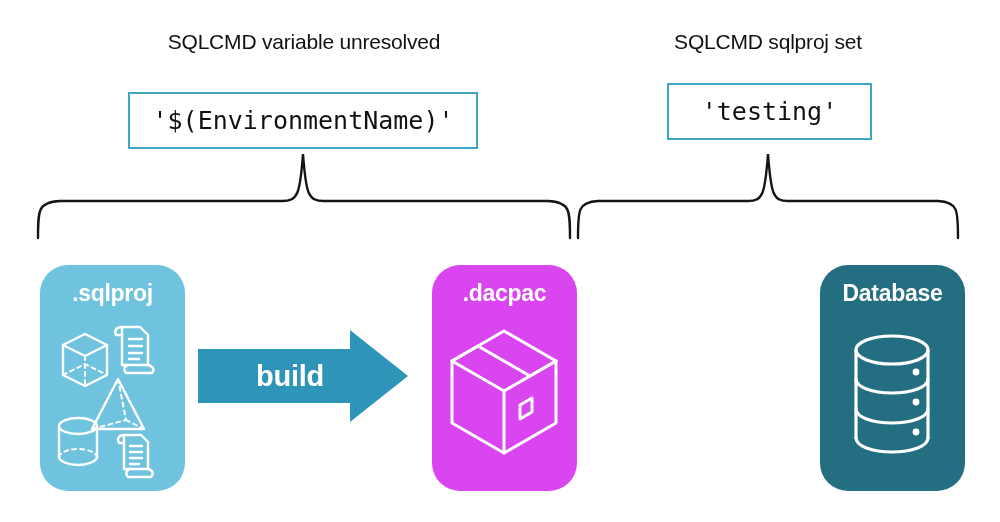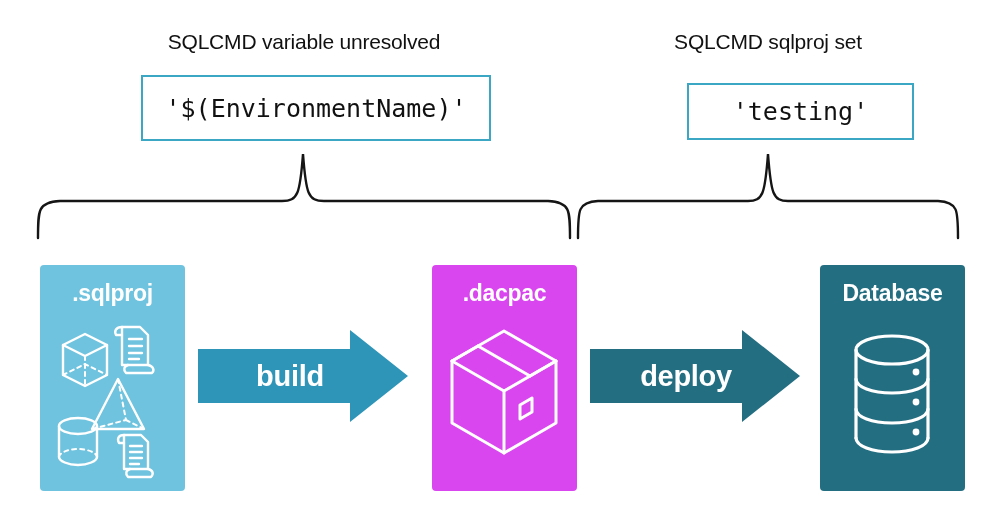--- a/index.html
+++ b/index.html
@@ -40,22 +40,22 @@
     border: 2px solid #3BA7C4;
     background: #ffffff;
     display: flex;
     align-items: center;
     justify-content: center;
     font-family: "DejaVu Sans Mono", "Liberation Mono", monospace;
     font-size: 25px;
     color: #111111;
     white-space: nowrap;
   }
-  #code-box-left  { left: 128px; top: 75px; width: 350px; height: 66px; margin-left: 13px; }
-  #code-box-right { left: 667px; top: 83px; width: 227px; height: 57px; margin-left: 20px; }
+  #code-box-left  { left: 128px; top: 92px; width: 350px; height: 57px; }
+  #code-box-right { left: 667px; top: 83px; width: 205px; height: 57px; }
 
   
   .brace-svg {
     position: absolute;
     top: 148px;
     overflow: visible;
   }
   #brace-left  { left: 30px;  }
   #brace-right { left: 572px; }
   .brace-path {
@@ -64,21 +64,21 @@
     stroke-width: 2.4;
     stroke-linecap: round;
   }
 
   
   .card {
     position: absolute;
     top: 265px;
     width: 145px;
     height: 226px;
-    border-radius: 4px;
+    border-radius: 28px;
   }
   #card-sqlproj  { left: 40px;  background: #6FC3DE; }
   #card-dacpac   { left: 432px; background: #d946ef; }
   #card-database { left: 820px; background: #246E82; }
 
   .card-label {
     position: absolute;
     top: 15px;
     left: 0;
     width: 100%;
@@ -247,20 +247,14 @@
     </svg>
   </div>
 
   <div class="arrow" id="arrow-build">
     <svg width="210" height="92" viewBox="0 0 210 92">
       <path d="M 0,19 L 152,19 L 152,0 L 210,46 L 152,92 L 152,73 L 0,73 Z" fill="#2E95B8"></path>
     </svg>
     <div class="arrow-label">build</div>
   </div>
 
-  <div class="arrow" id="arrow-deploy">
-    <svg width="210" height="92" viewBox="0 0 210 92">
-      <path d="M 0,19 L 152,19 L 152,0 L 210,46 L 152,92 L 152,73 L 0,73 Z" fill="#246E82"></path>
-    </svg>
-    <div class="arrow-label">deploy</div>
-  </div>
 
 </div>
 
 </body></html>

